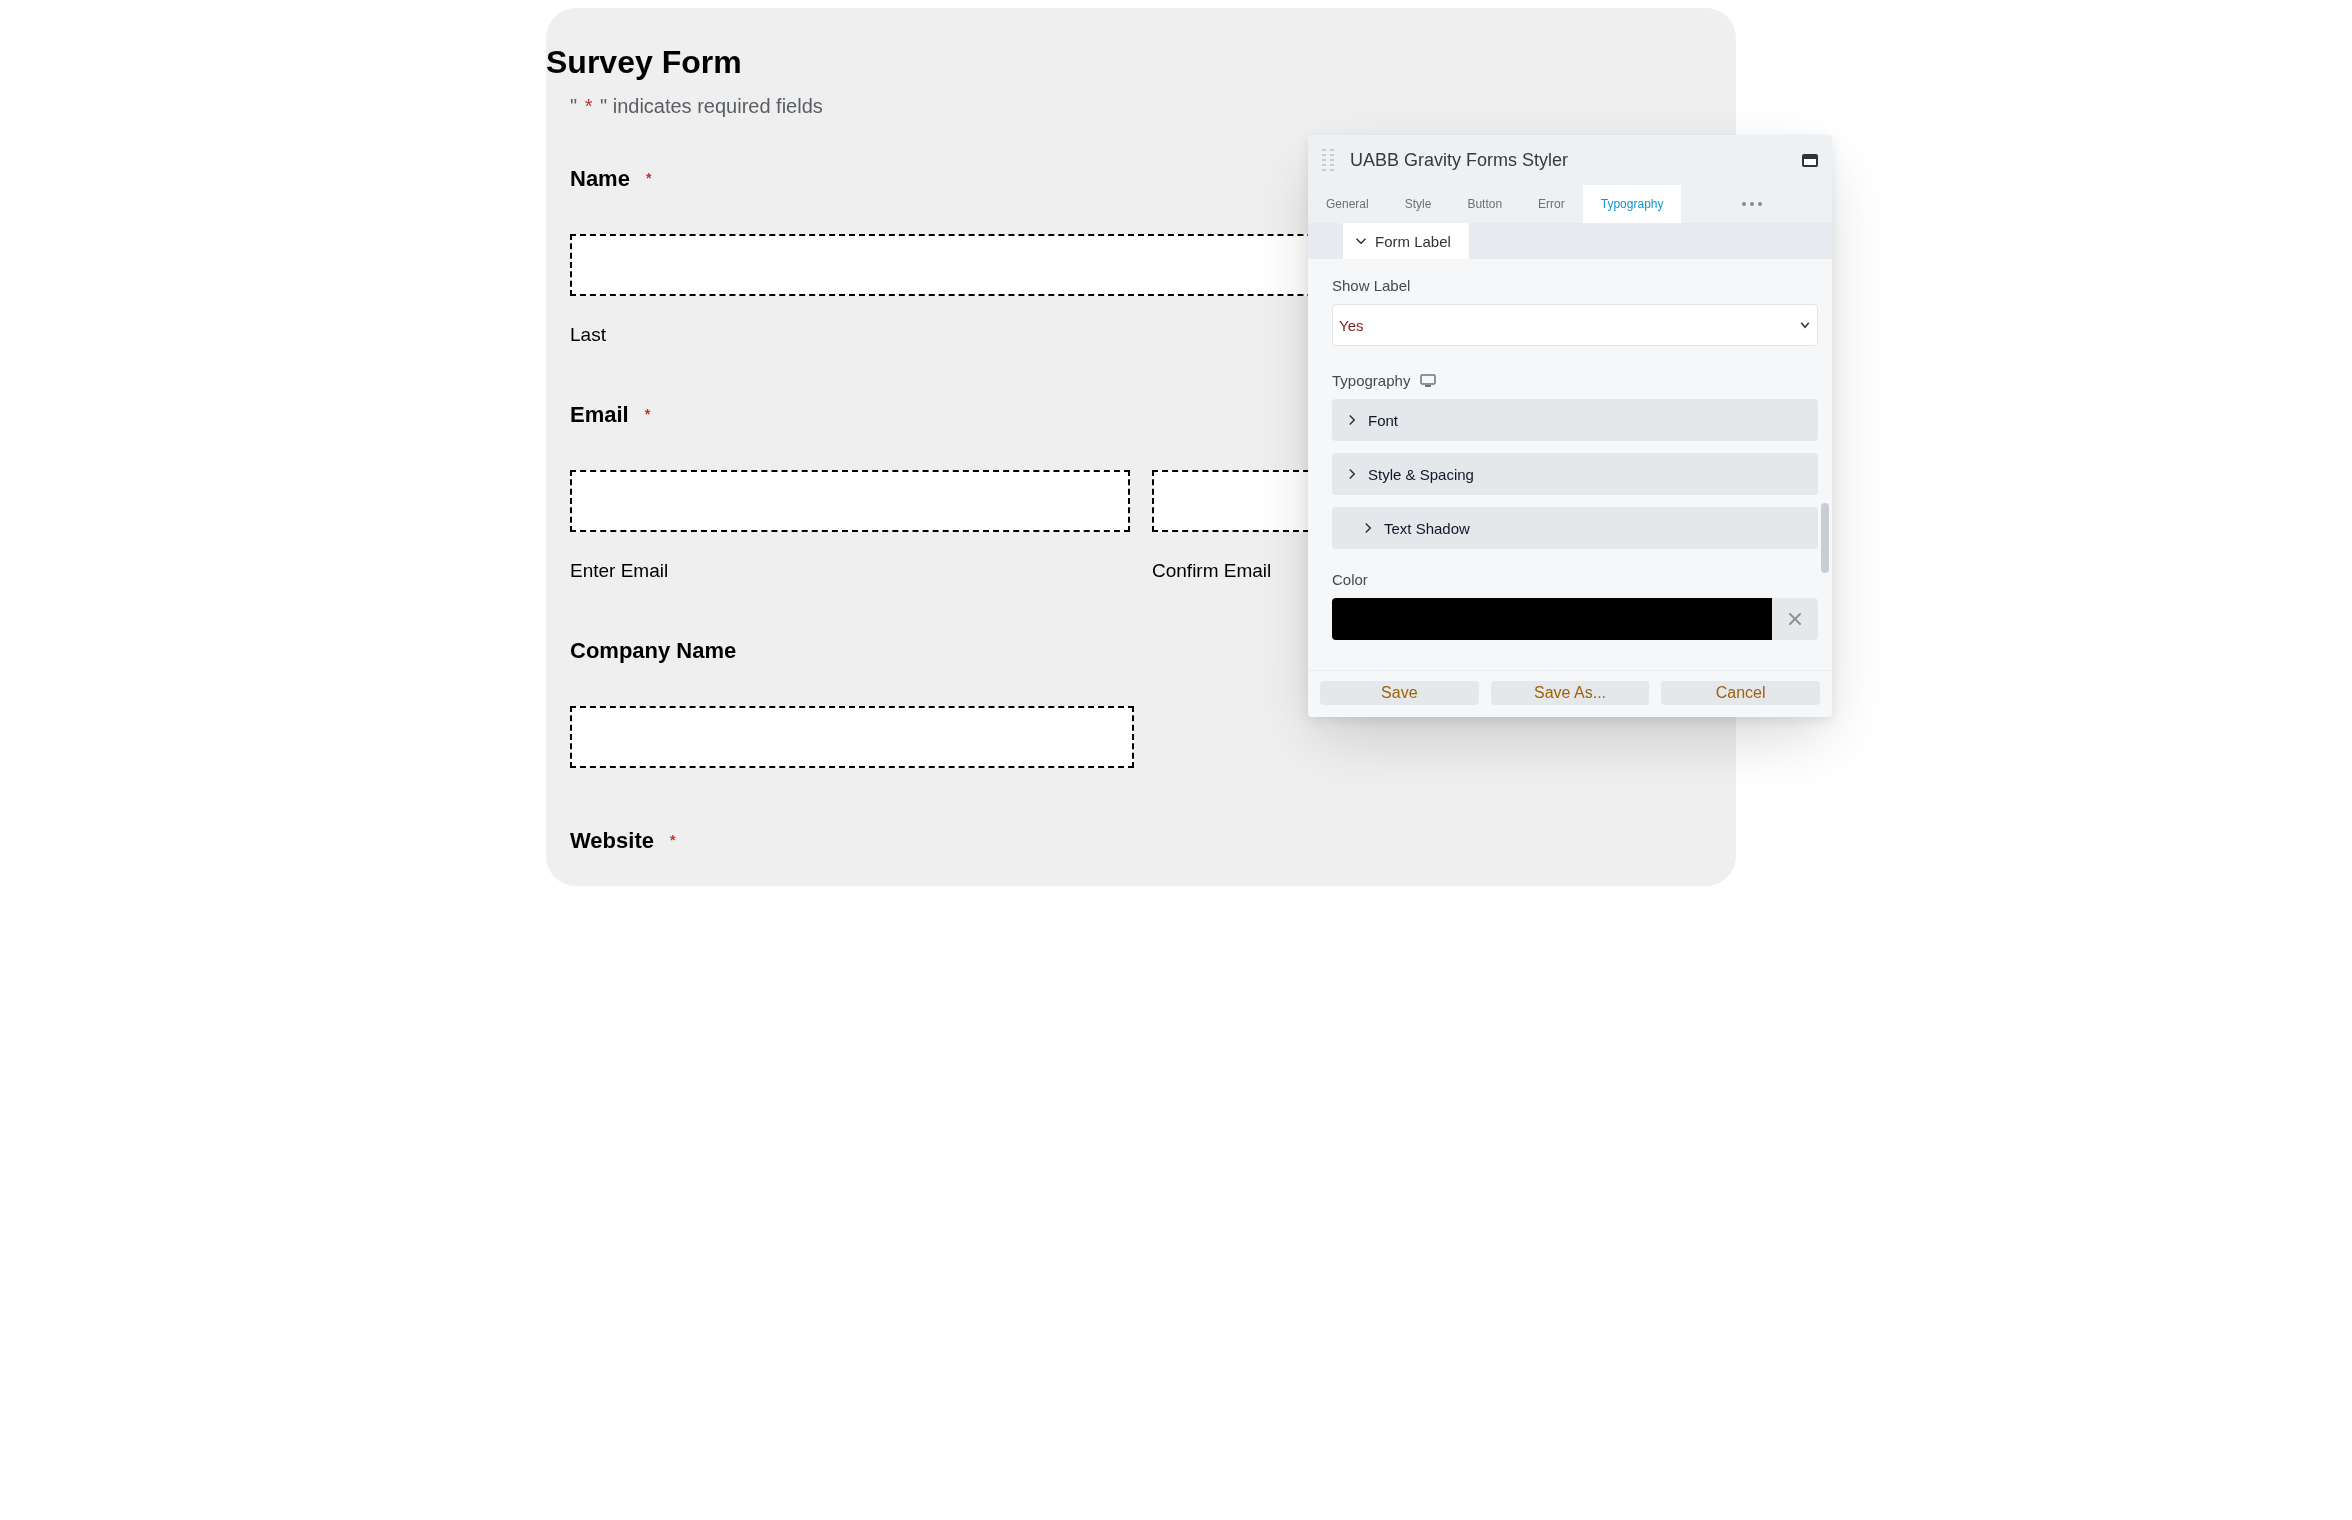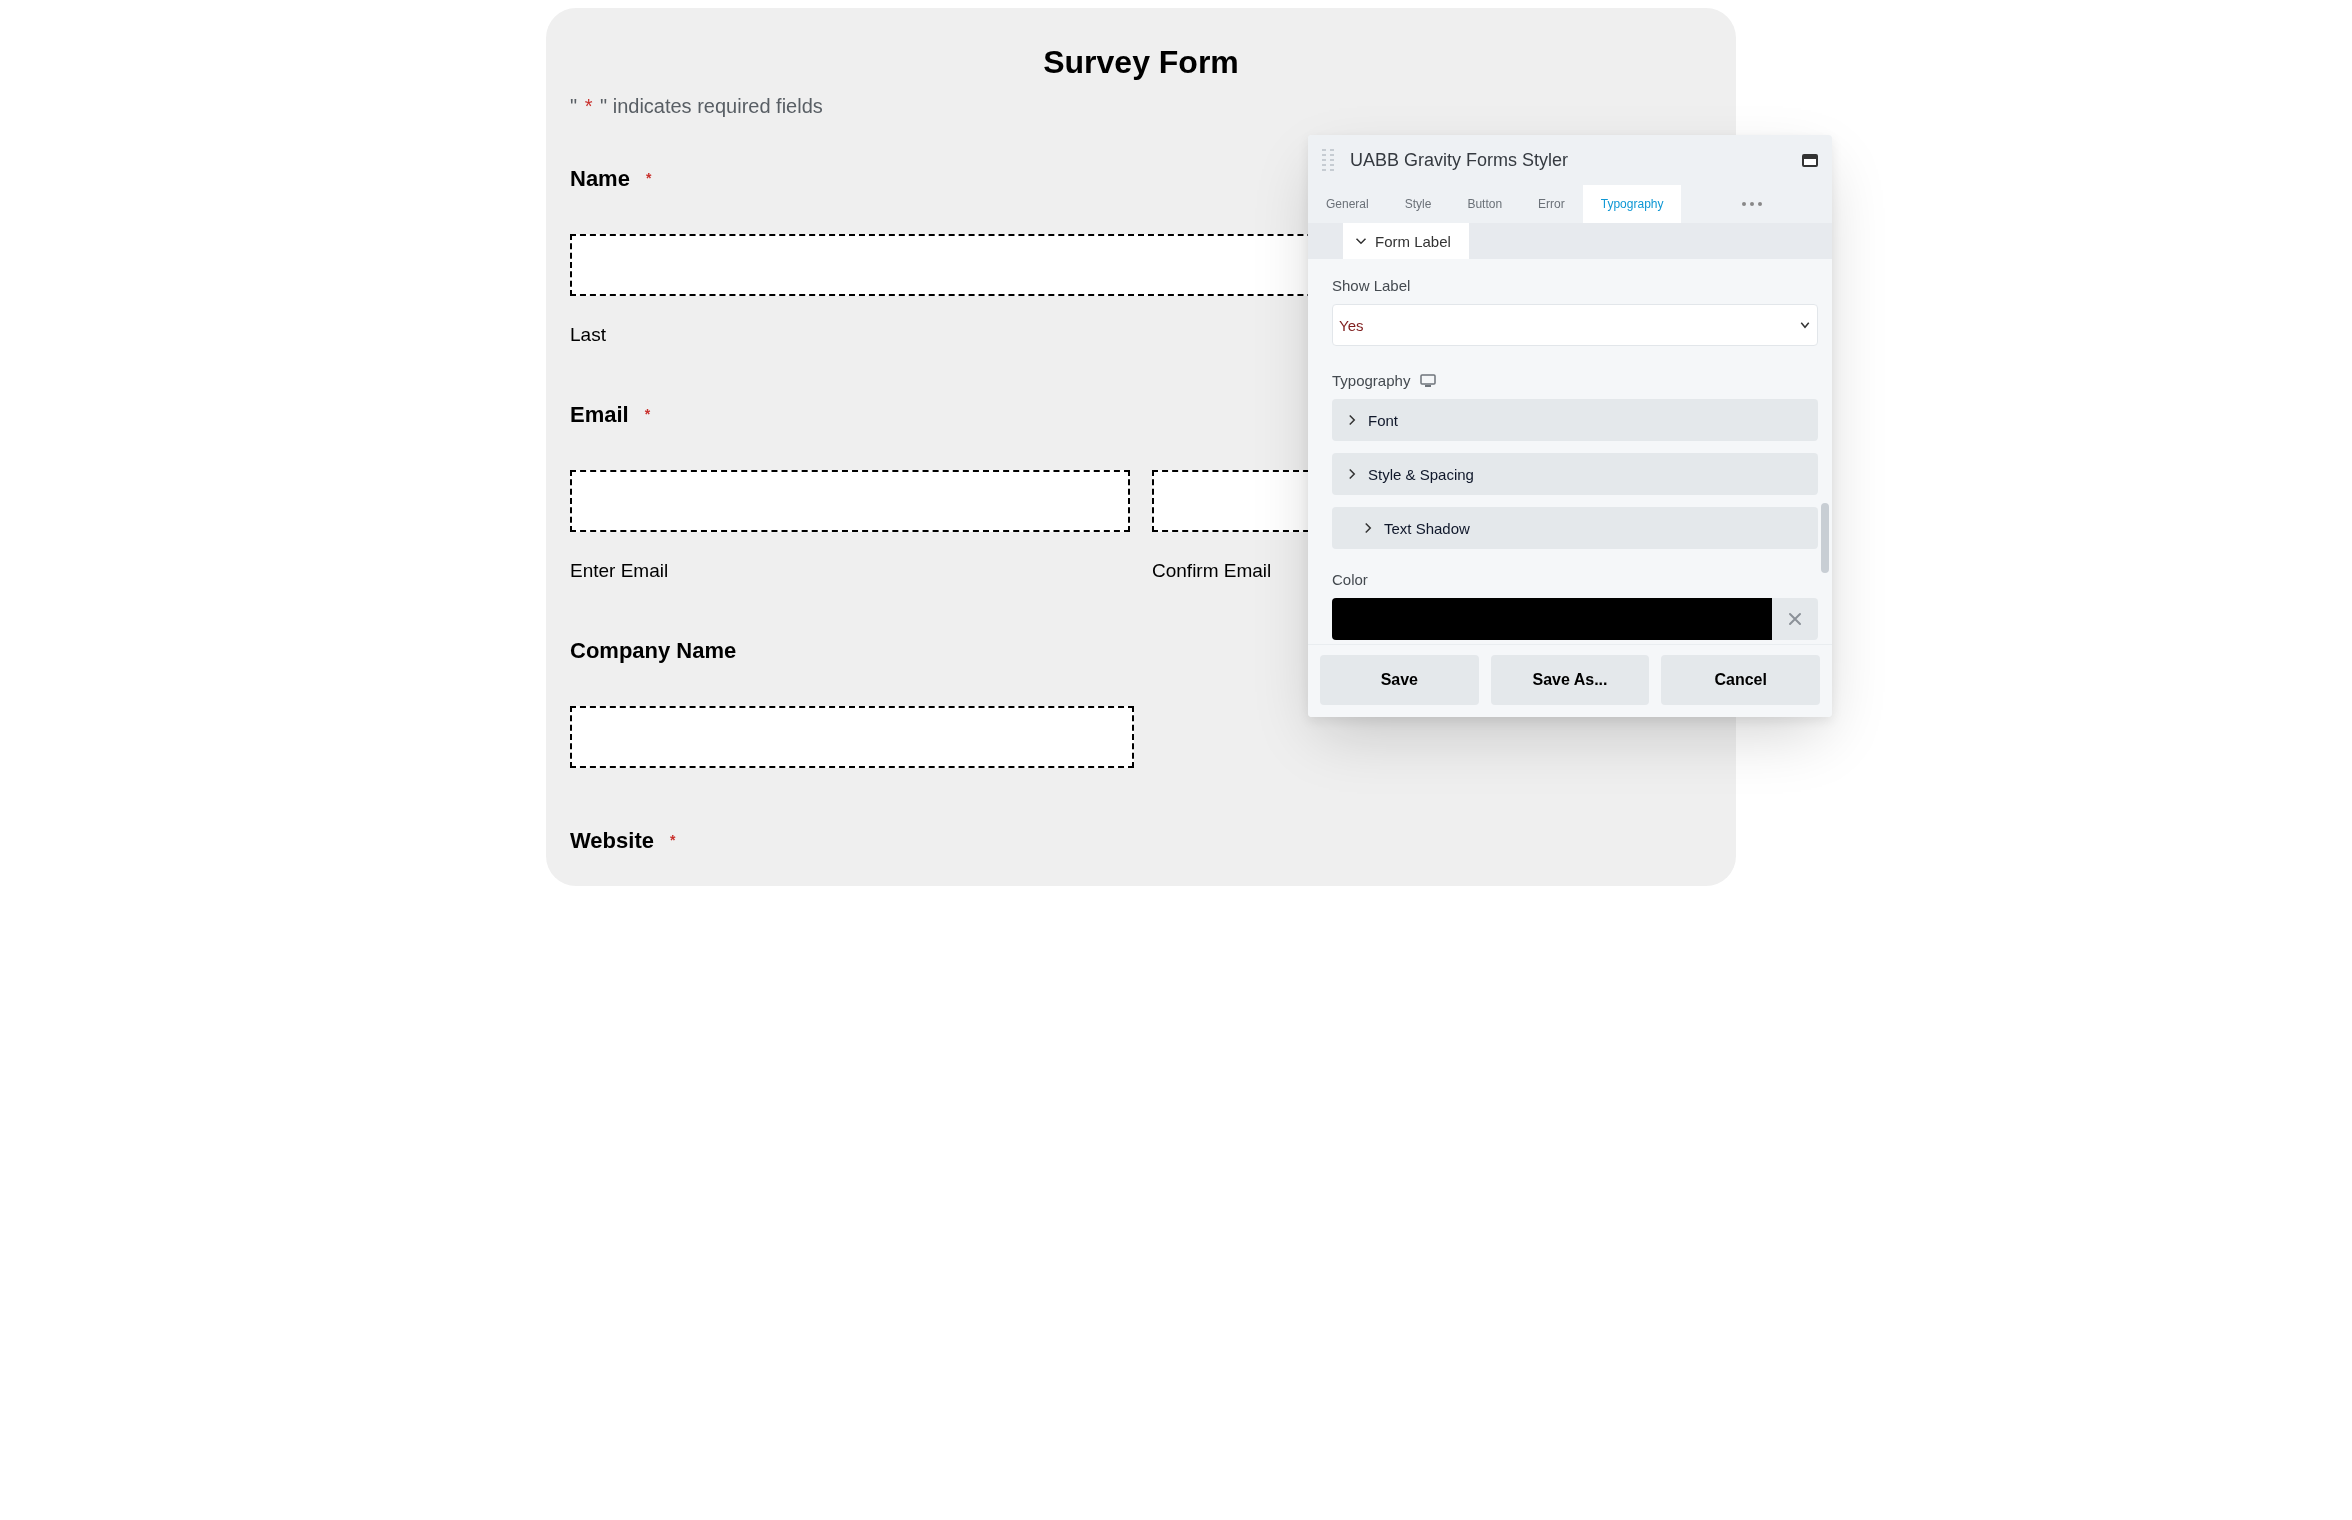--- a/index.html
+++ b/index.html
@@ -20,21 +20,21 @@
     position: absolute;
     left: 48px;
     top: 8px;
     width: 1190px;
     height: 878px;
     background: #efefef;
     border-radius: 30px;
   }
 
   .card-title {
-    text-align: center;
+    text-align: left;
     font-size: 32px;
     font-weight: 800;
     color: #000;
     padding-top: 36px;
   }
 
   .required-note {
     font-size: 20px;
     color: #585e64;
     padding: 14px 0 0 24px;
@@ -245,28 +245,27 @@
 
   .panel-footer {
     display: flex;
     gap: 12px;
     padding: 10px 12px 12px 12px;
     border-top: 1px solid #e9edf0;
     background: #f5f7f9;
   }
   .btn {
     flex: 1;
-    height: 50px;
+    height: 24px;
     background: #e4e8eb;
-    color: #000000;
+    color: #a16207;
     border: none;
     border-radius: 4px;
     font-size: 16px;
     cursor: pointer;
-    font-weight: bold;
   }
 
   
   .chev { width: 12px; height: 12px; }
 
   .scroll-indicator {
     position: absolute;
     right: 3px;
     top: 368px;
     width: 8px;

